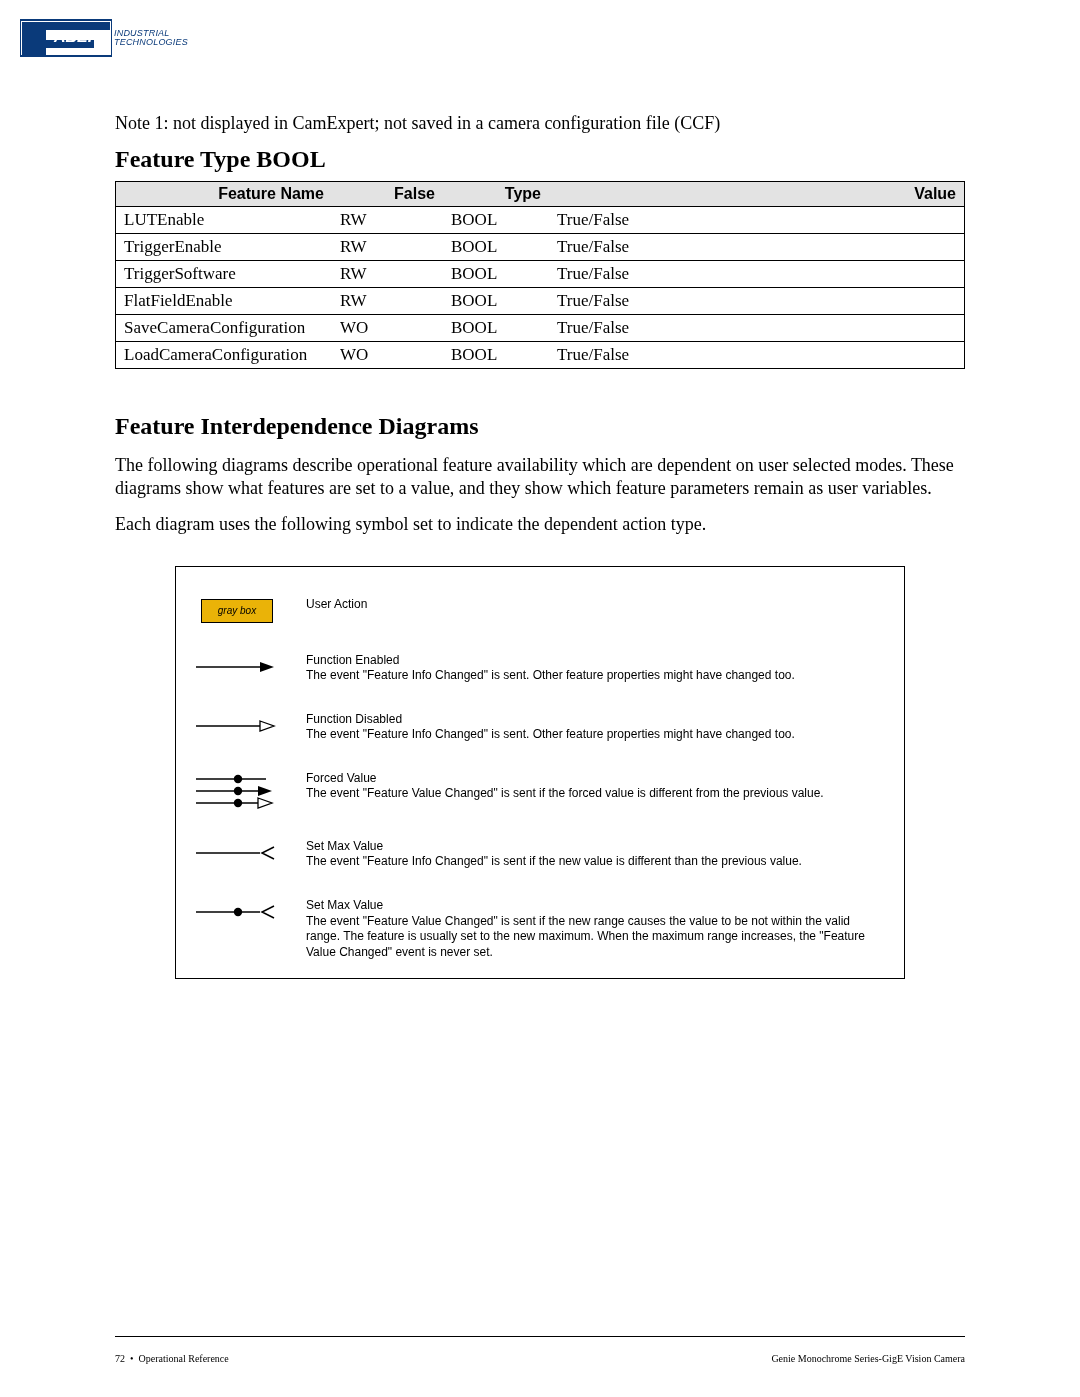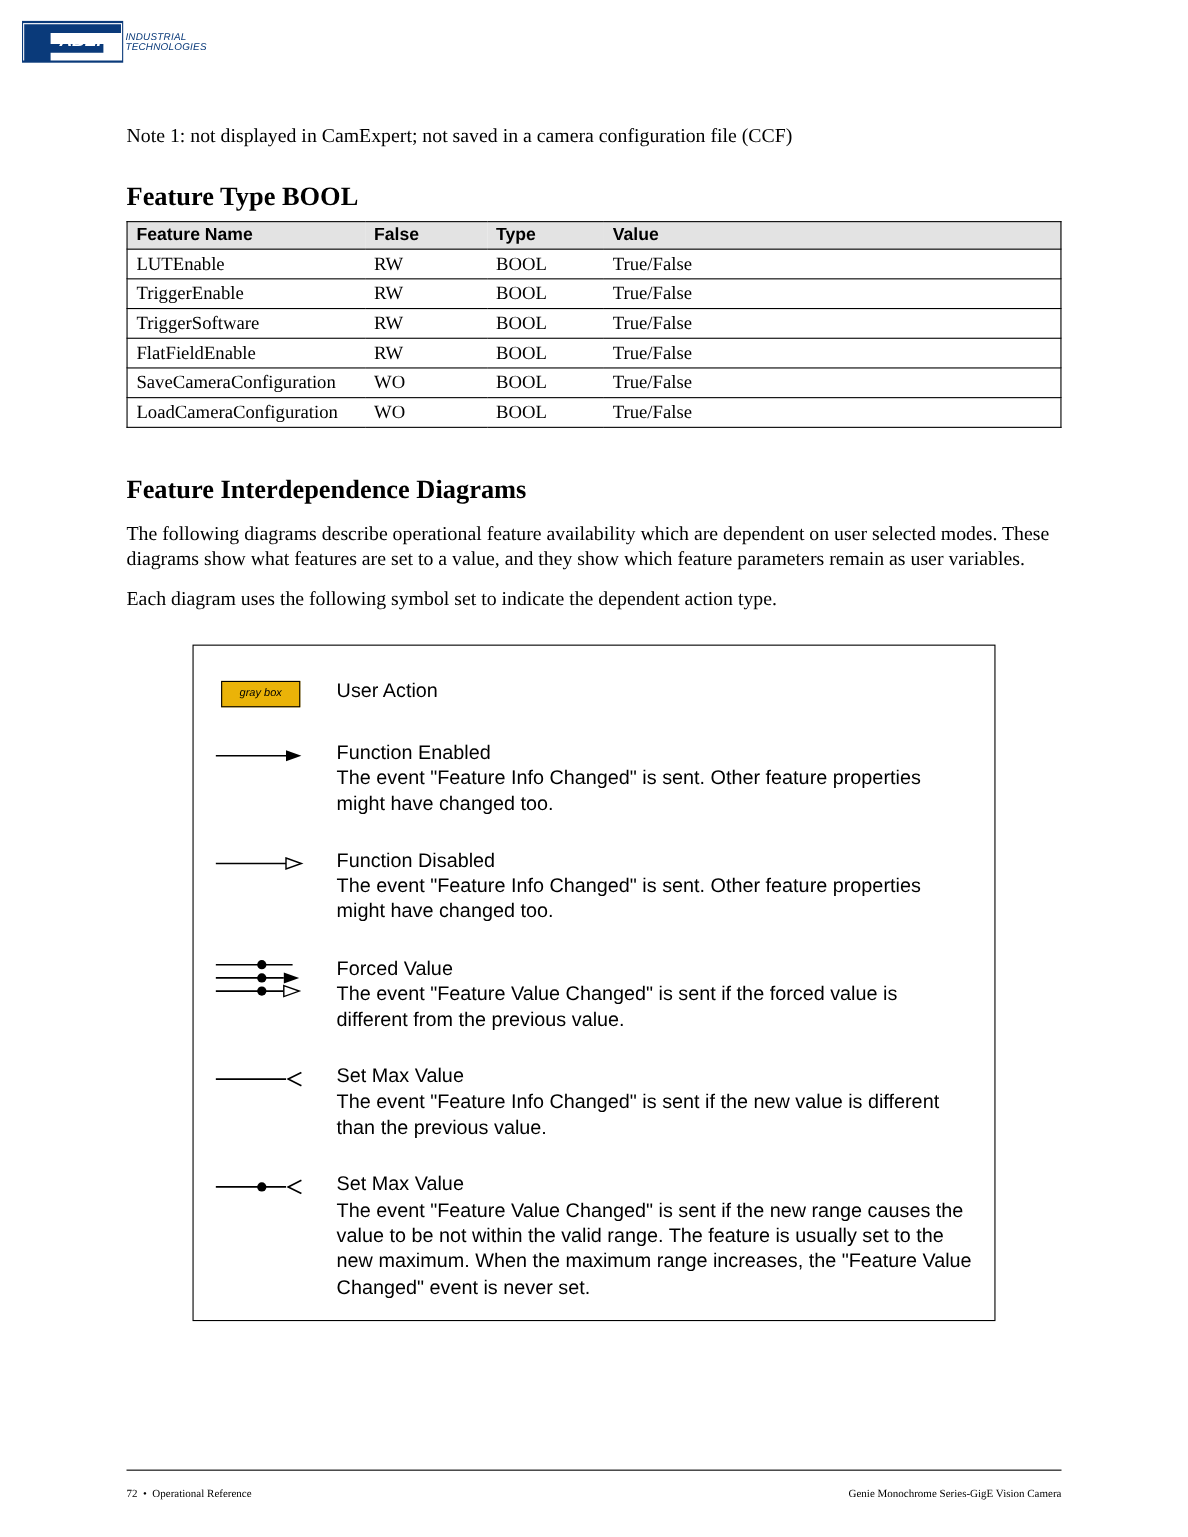--- a/index.html
+++ b/index.html
@@ -43,21 +43,21 @@
     color: #0a3a7a;
     font-size: 12px;
     line-height: 1.35;
     margin-left: 10px;
     margin-top: 6px;
   }
   .phone-line { font-weight: bold; font-style: italic; letter-spacing: -0.3px; }
   .website { font-style: italic; font-weight: bold; text-align: center; }
   .note {
     font-size: 18px;
-    margin-bottom: 32px;
+    margin-bottom: 12px;
   }
   h2.section {
     font-family: Georgia, "Book Antiqua", serif;
     font-weight: bold;
     font-size: 24px;
     margin: 0 0 8px 0;
     color: #000;
   }
   table.feat {
     width: 100%;
@@ -69,20 +69,21 @@
     padding: 3px 8px 3px 8px;
     font-weight: normal;
   }
   table.feat thead th {
     background: #e3e3e3;
     font-family: Arial, sans-serif;
     font-weight: bold;
     font-size: 16px;
     border-top: 1px solid #000;
     border-bottom: 1px solid #000;
+    text-align: right;
   }
   table.feat thead th:first-child { border-left: 1px solid #000; }
   table.feat thead th:last-child  { border-right: 1px solid #000; }
   table.feat tbody td { border-bottom: 1px solid #000; }
   table.feat tbody td:first-child { border-left: 1px solid #000; }
   table.feat tbody td:last-child  { border-right: 1px solid #000; }
   .col-name   { width: 200px; }
   .col-access { width: 95px; }
   .col-type   { width: 90px; }
   .col-value  { }
@@ -117,21 +118,21 @@
     height: 22px;
     background: #eab308;
     border: 1px solid #000;
     font-size: 10px;
     font-style: italic;
     display: flex;
     align-items: center;
     justify-content: center;
     color: #000;
   }
-  .ltext { font-size: 18px; line-height: 1.3; }
+  .ltext { font-size: 12px; line-height: 1.3; }
   .ltitle { display: block; }
   .footer-rule {
     position: absolute;
     left: 115px; right: 115px;
     bottom: 60px;
     border-top: 1px solid #000;
   }
   .footer {
     position: absolute;
     left: 115px; right: 115px;

